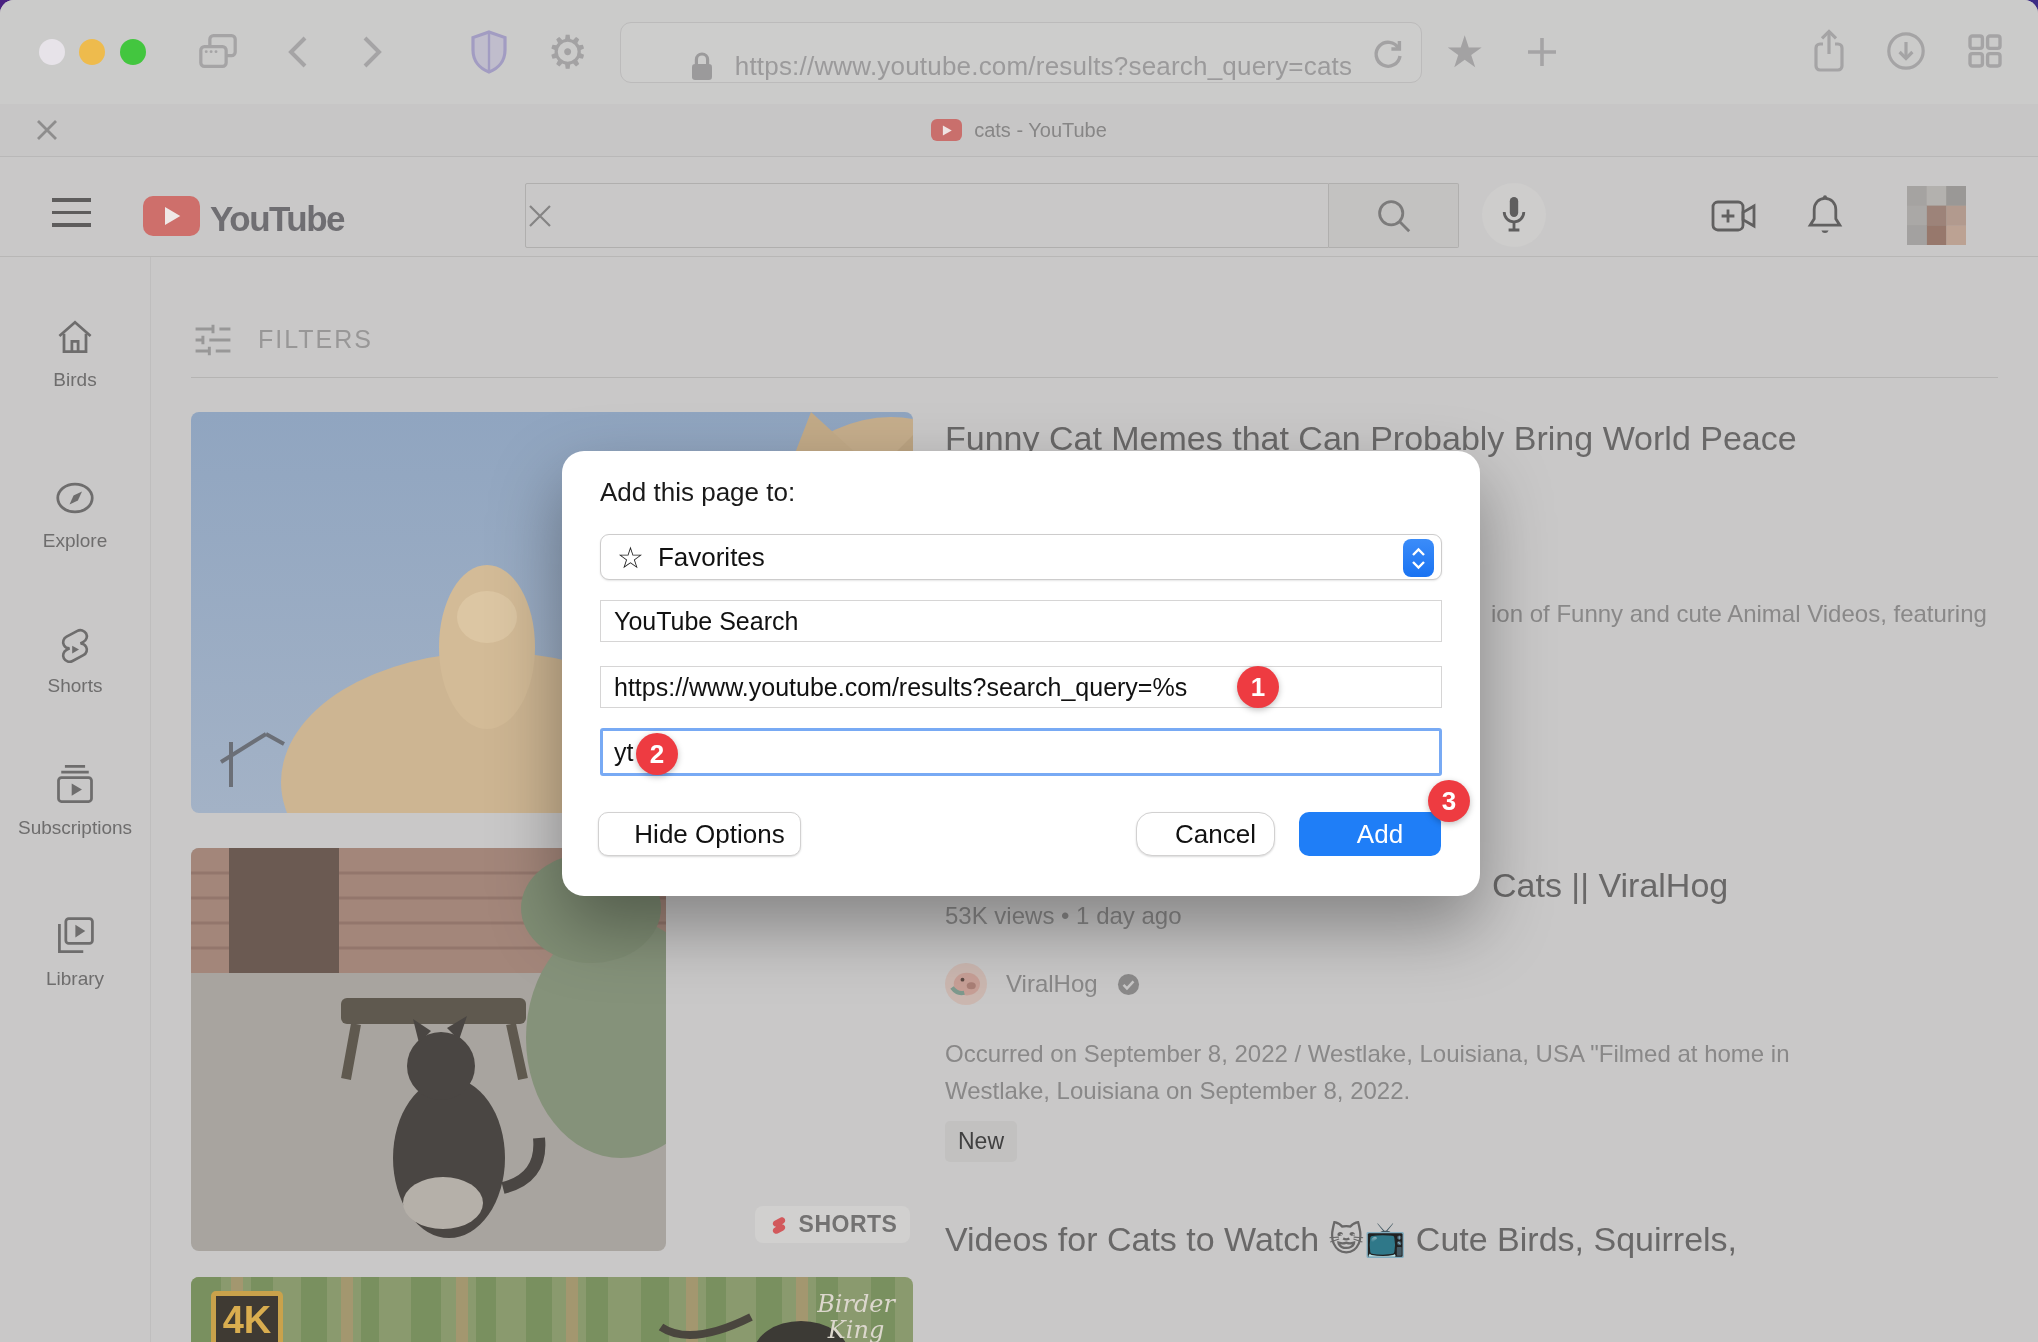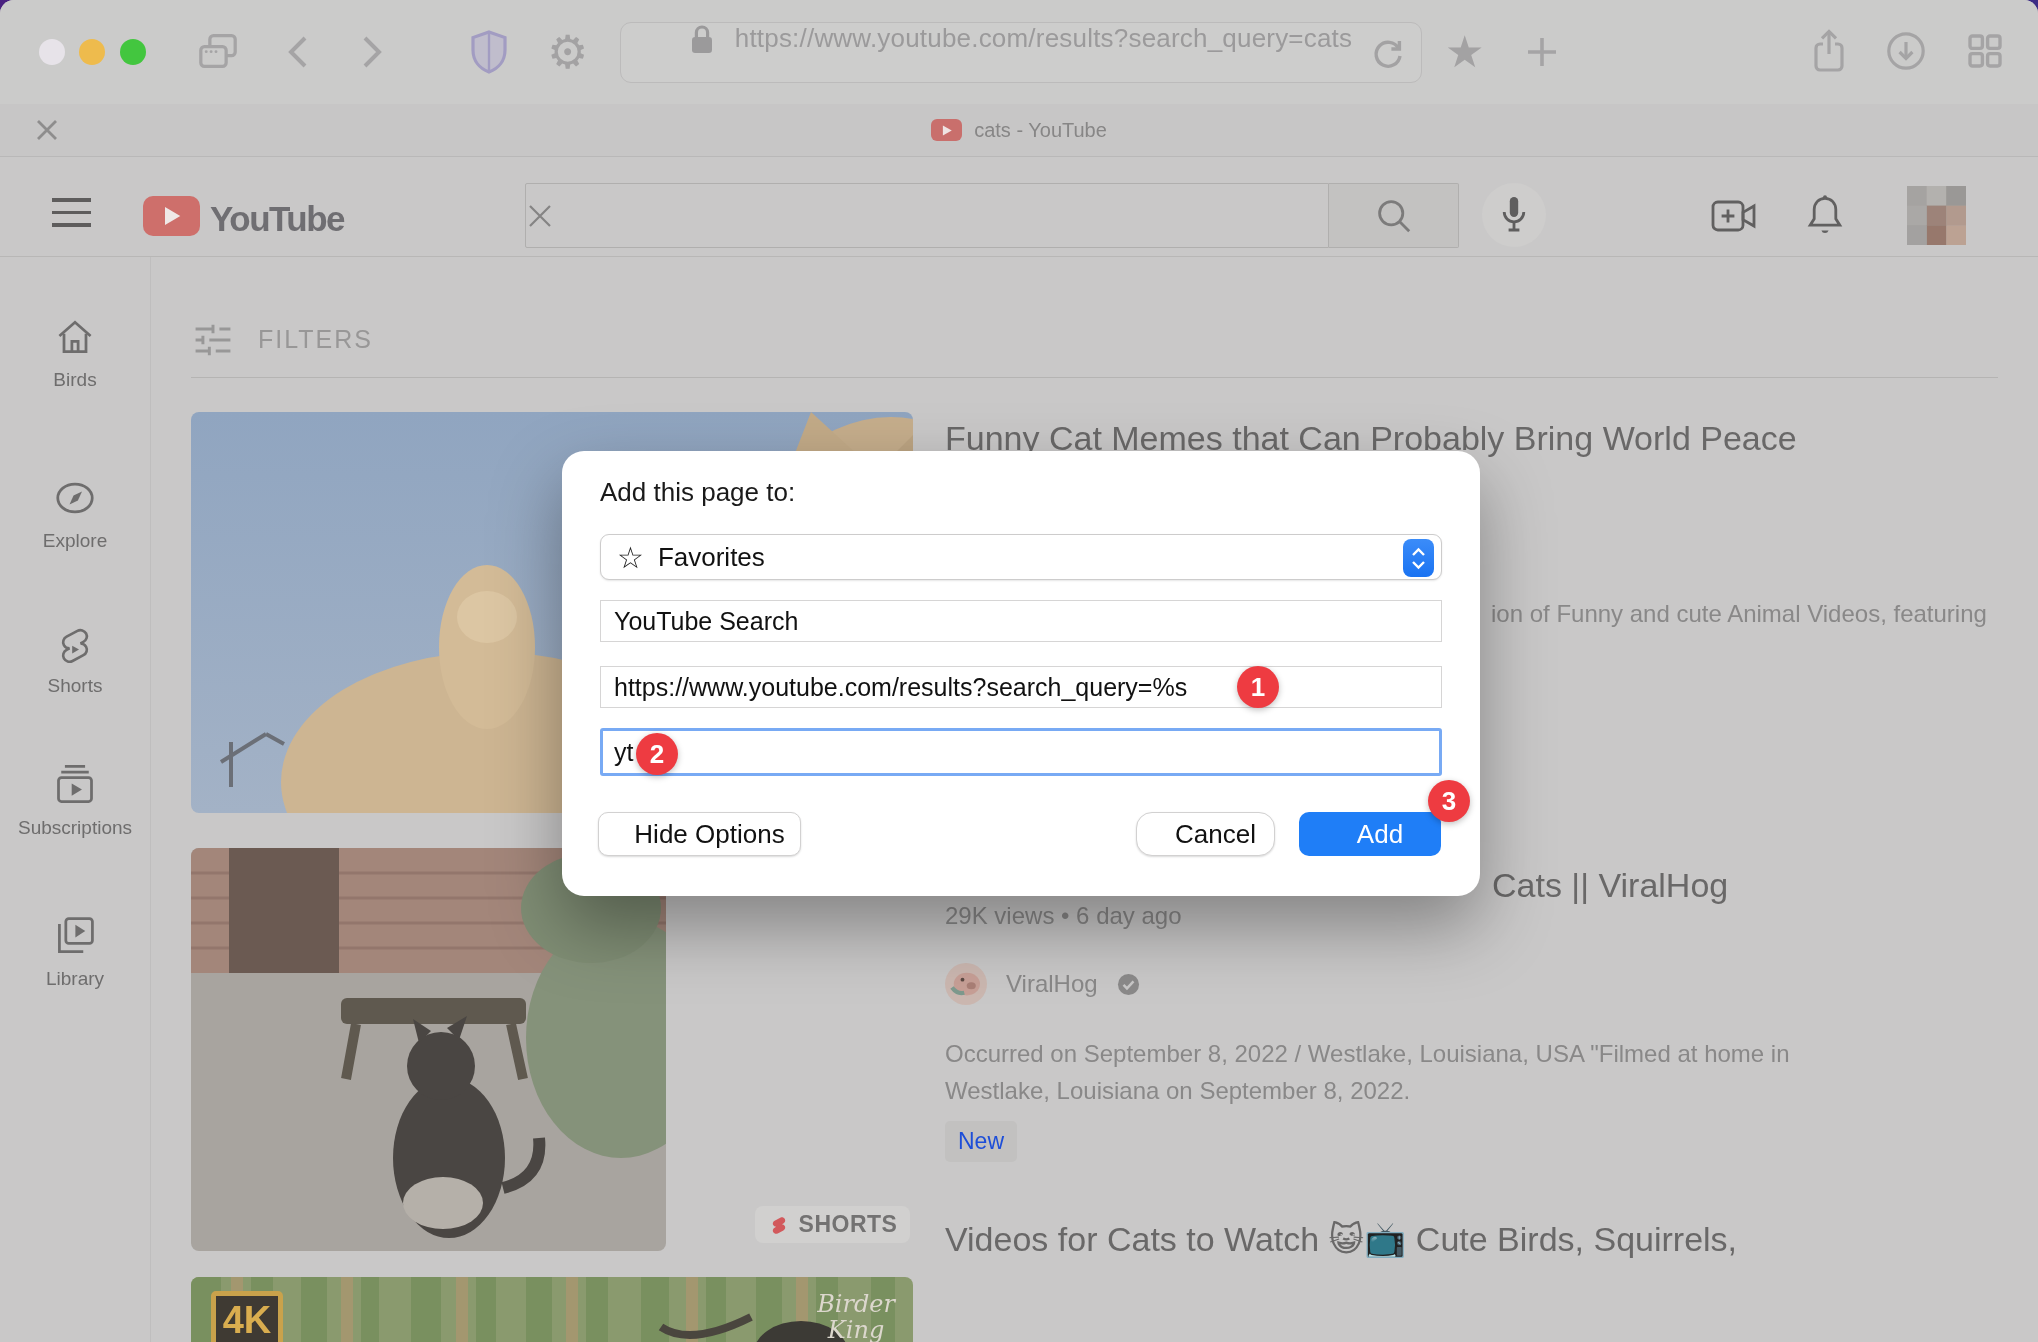--- a/index.html
+++ b/index.html
@@ -7,21 +7,21 @@
   .screen { position:relative; width:2038px; height:1342px; overflow:hidden;
             background:linear-gradient(100deg,#4a2180,#3c2d86); }
   .window { position:absolute; inset:0; border-radius:14px 14px 0 0; overflow:hidden; background:#c9c8c8; }
   .abs { position:absolute; }
 
   
   .toolbar { position:absolute; left:0; top:0; width:100%; height:104px; background:#cbcbca; }
   .light { position:absolute; top:39px; width:26px; height:26px; border-radius:50%; }
   .icon { position:absolute; color:#a5a4a5; }
   .urlbar { position:absolute; left:620px; top:22px; width:802px; height:61px; border:1.5px solid #bcbbbb;
-            border-radius:11px; background:#cdcdcc; display:flex; align-items:flex-start; justify-content:center; gap:21px; }
+            border-radius:11px; background:#cdcdcc; display:flex; align-items:flex-end; justify-content:center; gap:21px; }
   .urltext { font-size:26px; color:#9b9a9b; letter-spacing:0.2px; }
   .glyph { font-size:42px; line-height:1; color:#a3a2a3; }
 
   
   .tabbar { position:absolute; left:0; top:104px; width:100%; height:53px; background:#c7c6c6; border-bottom:1px solid #b9b8b8; }
   .tabcenter { position:absolute; left:0; top:0; width:100%; height:100%; display:flex; align-items:center; justify-content:center; gap:12px; }
   .favicon { width:31px; height:22px; border-radius:6px; background:#c96f6c; display:flex; align-items:center; justify-content:center; }
   .tabtitle { font-size:20px; color:#878686; }
 
   
@@ -44,21 +44,21 @@
   .vline { position:absolute; left:150px; top:257px; bottom:0; width:1px; background:#bfbebe; }
 
   
   .filters-txt { position:absolute; left:258px; top:325px; font-size:25px; letter-spacing:2px; color:#989797; font-weight:500; }
   .hdiv { position:absolute; left:191px; top:377px; width:1807px; height:1px; background:#b5b4b3; }
   .thumb { position:absolute; border-radius:8px; overflow:hidden; }
   .rtitle { position:absolute; font-size:34px; color:#696868; }
   .rmeta  { position:absolute; font-size:24px; color:#898888; }
   .rdesc  { position:absolute; font-size:24px; line-height:37px; color:#898888; width:945px; }
   .newbadge { position:absolute; left:945px; top:1121px; background:#c2c1c0; border-radius:5px;
-              font-size:23px; color:#1d4ed8; padding:7px 13px; }
+              font-size:23px; color:#404040; padding:7px 13px; }
   .shortsbadge { position:absolute; left:755px; top:1206px; width:155px; height:37px; background:#d1d0cf; border-radius:8px;
                  display:flex; align-items:center; justify-content:center; gap:9px; }
   .shortsbadge span { font-size:23px; font-weight:bold; color:#737272; letter-spacing:0.5px; }
   .chrow { position:absolute; left:945px; top:963px; display:flex; align-items:center; gap:19px; }
   .chname { font-size:24px; color:#898888; }
   .badge4k { position:absolute; left:20px; top:14px; width:72px; height:58px; background:#3f3a33; border:5px solid #c9a24b;
              border-radius:5px; color:#d9ad4f; font-size:38px; font-weight:bold; display:flex; align-items:center; justify-content:center; }
   .birder { position:absolute; right:18px; top:14px; text-align:center; font-family:"DejaVu Serif",serif; font-style:italic;
             font-size:24px; line-height:26px; color:#dcd7cd; }
 
@@ -305,21 +305,21 @@
       <path d="M312 340 q40 -10 36 -50" stroke="#4a4643" stroke-width="12" fill="none"></path>
     </svg>
   </div>
   <div class="shortsbadge">
     <svg width="22" height="26" viewBox="0 0 24 24">
       <path d="M16.8 7.3c1.8-.95 2.5-3.1 1.55-4.8-.95-1.75-3.2-2.4-4.95-1.5L7.2 4.3C5.4 5.25 4.7 7.4 5.65 9.1a3.6 3.6 0 0 0 3.2 1.9l-1.65.9c-1.8.95-2.5 3.1-1.55 4.8.95 1.75 3.2 2.4 4.95 1.5l6.2-3.3c1.8-.95 2.5-3.1 1.55-4.8a3.6 3.6 0 0 0-3.2-1.9z" transform="translate(0,3)" fill="#d2595c"></path>
     </svg>
     <span>SHORTS</span>
   </div>
   <div class="rtitle" style="left:1492px;top:866px;">Cats || ViralHog</div>
-  <div class="rmeta" style="left:945px;top:902px;">29K views • 6 day ago</div>
+  <div class="rmeta" style="left:945px;top:902px;">53K views • 1 day ago</div>
   <div class="chrow">
     <svg width="42" height="42" viewBox="0 0 24 24">
       <circle cx="12" cy="12" r="12" fill="#cbb7b0"></circle>
       <ellipse cx="12.5" cy="12" rx="7.5" ry="6.5" fill="#c79f96"></ellipse>
       <ellipse cx="15" cy="13" rx="2.6" ry="2" fill="#a97f76"></ellipse>
       <circle cx="10" cy="9.5" r="1.1" fill="#5c4a44"></circle>
       <path d="M4 14 q3 4 7 3" stroke="#7e9a8e" stroke-width="2.4" fill="none"></path>
     </svg>
     <span class="chname">ViralHog</span>
     <svg width="23" height="23" viewBox="0 0 24 24">

